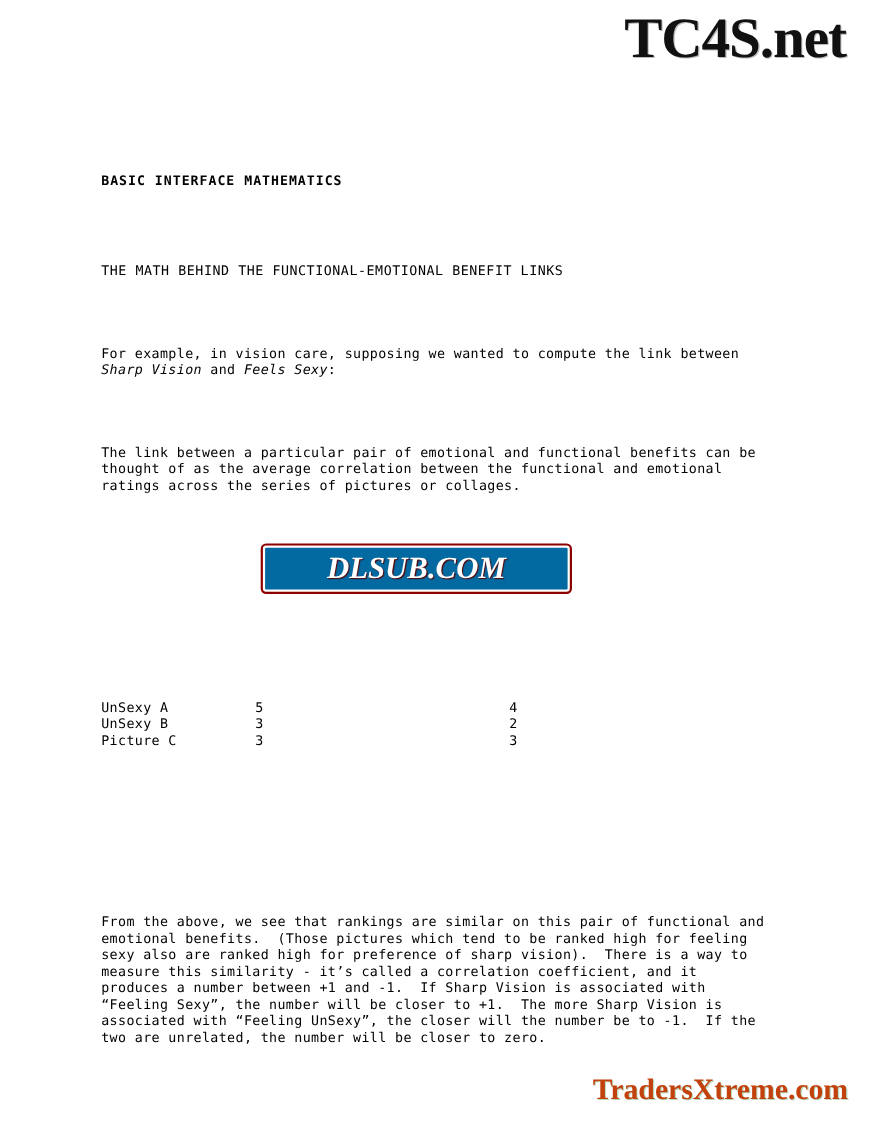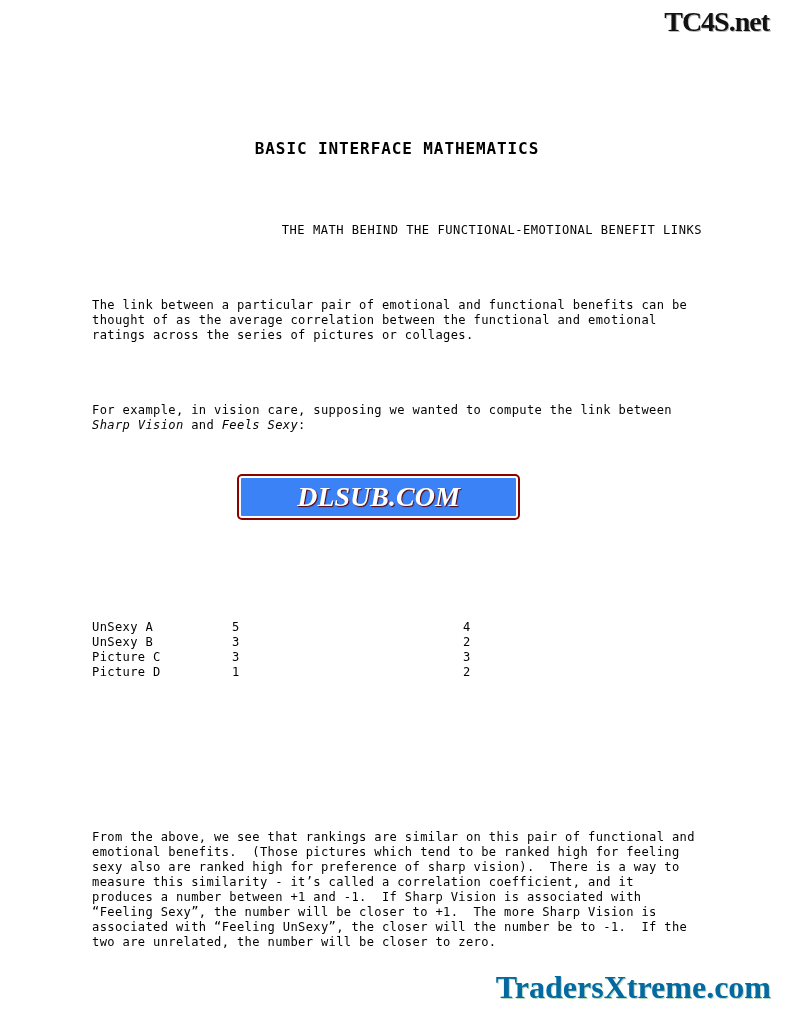--- a/index.html
+++ b/index.html
@@ -21,42 +21,42 @@
     inset: 0;
   }
 
   
   .wm-top {
     position: absolute;
     top: 6px;
     right: 22px;
     font-family: "Liberation Serif", serif;
     font-weight: bold;
-    font-size: 28px;
+    font-size: 52px;
     letter-spacing: -1px;
     color: #111111;
     text-shadow: 1px 1px 0 #bbbbbb;
   }
   .wm-bottom {
     position: absolute;
     bottom: 18px;
     right: 20px;
     font-family: "Liberation Serif", serif;
     font-weight: bold;
-    font-size: 32px;
-    color: #0369a1;
+    font-size: 27px;
+    color: #c2410c;
     text-shadow: 1px 1px 0 #b9d9bf;
   }
   .wm-center {
     position: absolute;
     left: 239px;
-    top: 476px;
+    top: 496px;
     width: 275px;
     height: 38px;
-    background: #3b82f6;
+    background: #0369a1;
     border: 2px solid #ffffff;
     border-radius: 3px;
     box-shadow: 0 0 0 2px #8d0000;
     display: flex;
     align-items: center;
     justify-content: center;
   }
   .wm-center span {
     font-family: "Liberation Serif", serif;
     font-weight: bold;
@@ -74,30 +74,28 @@
     top: 96px;
     width: 610px;
     font-size: 12.1px;
     line-height: 15px;
     letter-spacing: 0.35px;
     white-space: pre-wrap;
   }
 
   .title {
     font-weight: bold;
-    text-align: center;
-    margin: 0 0 22px 0;
+    margin: 16px 0 22px 0;
     letter-spacing: 0.9px;
-    font-size: 16px;
+    font-size: 12px;
   }
 
   .subtitle {
     margin: 0 0 15px 0;
     letter-spacing: 0.5px;
-    text-align: right;
   }
 
   p.para {
     margin: 0 0 15px 0;
   }
 
   .italic { font-style: italic; }
 
   
   table.rank {
@@ -128,23 +126,23 @@
 <div class="page">
 
   <div class="wm-top">TC4S.net</div>
 
   <div class="doc">
 
     <div class="title">BASIC INTERFACE MATHEMATICS</div>
 
     <div class="subtitle">THE MATH BEHIND THE FUNCTIONAL-EMOTIONAL BENEFIT LINKS</div>
 
+    <p class="para"><span>For example, in vision care, supposing we wanted to compute the link between </span><span class="italic">Sharp Vision</span><span> and </span><span class="italic">Feels Sexy</span><span>:</span></p>
+
     <p class="para">The link between a particular pair of emotional and functional benefits can be thought of as the average correlation between the functional and emotional ratings across the series of pictures or collages.</p>
-
-    <p class="para"><span>For example, in vision care, supposing we wanted to compute the link between </span><span class="italic">Sharp Vision</span><span> and </span><span class="italic">Feels Sexy</span><span>:</span></p>
 
     <div class="spacer-26"></div>
 
     <div class="table-wrap">
       <table class="rank">
         <tbody>
         <tr>
           <td colspan="3" style="height:26px"></td>
         </tr>
         <tr>
@@ -154,25 +152,20 @@
         </tr>
         <tr>
           <td class="c-label">UnSexy B</td>
           <td class="num-func">3</td>
           <td class="num-emo">2</td>
         </tr>
         <tr>
           <td class="c-label">Picture C</td>
           <td class="num-func">3</td>
           <td class="num-emo">3</td>
-        </tr>
-        <tr>
-          <td class="c-label">Picture D</td>
-          <td class="num-func">1</td>
-          <td class="num-emo">2</td>
         </tr>
       </tbody></table>
     </div>
 
     <div class="spacer-30"></div>
 
     <p class="para">From the above, we see that rankings are similar on this pair of functional and emotional benefits.  (Those pictures which tend to be ranked high for feeling sexy also are ranked high for preference of sharp vision).  There is a way to measure this similarity - it’s called a correlation coefficient, and it produces a number between +1 and -1.  If Sharp Vision is associated with “Feeling Sexy”, the number will be closer to +1.  The more Sharp Vision is associated with “Feeling UnSexy”, the closer will the number be to -1.  If the two are unrelated, the number will be closer to zero.</p>
 
     
 

